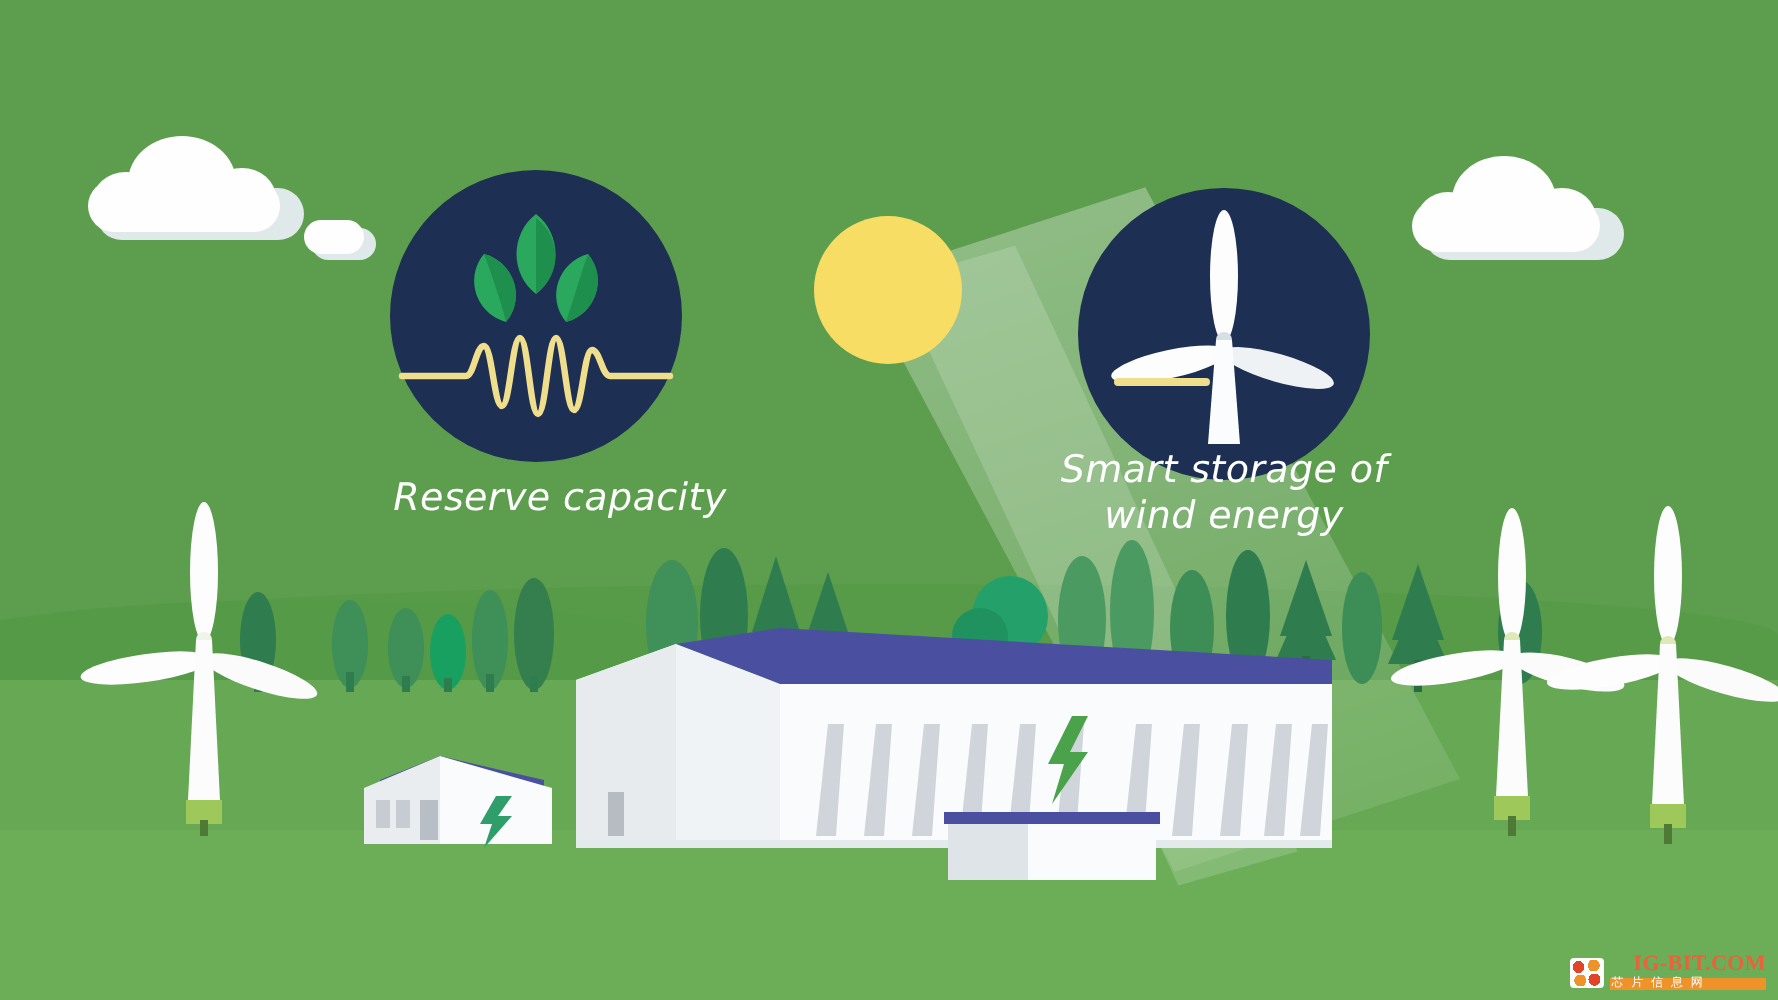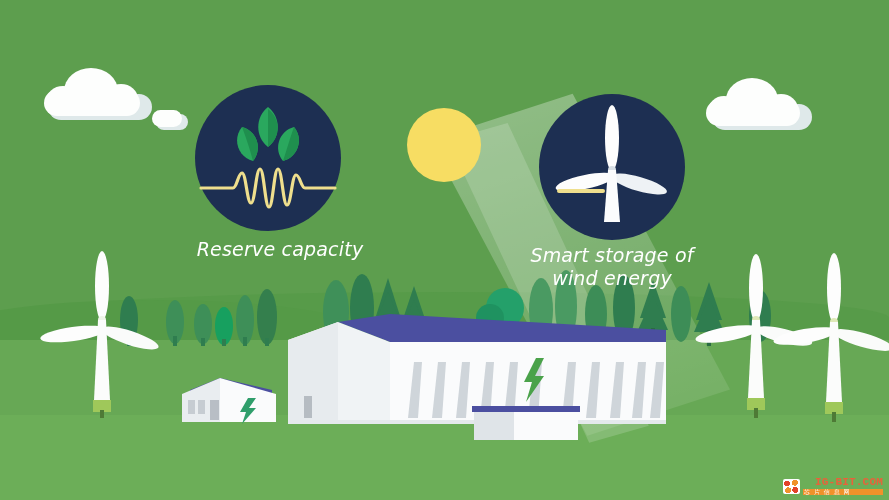--- a/index.html
+++ b/index.html
@@ -90,21 +90,21 @@
     width:17px;height:15px;border-radius:2px;
     background:
       radial-gradient(circle at 25% 30%, #e2442a 0 3px, transparent 3px),
       radial-gradient(circle at 70% 25%, #f0922a 0 3px, transparent 3px),
       radial-gradient(circle at 30% 75%, #f0922a 0 3px, transparent 3px),
       radial-gradient(circle at 72% 72%, #e2442a 0 3px, transparent 3px),
       #ffffff;
   }
   .wm-txt{display:flex;flex-direction:column;line-height:1;}
   .wm-main{
-    font-family:Liberation Mono, monospace;
+    font-family:Liberation Serif, serif;
     font-size:11px;font-weight:bold;color:#e8623a;letter-spacing:.2px;margin-left:12px;
   }
   .wm-sub{
     font-family:"DejaVu Sans",sans-serif;
     font-size:6px;color:#ffffff;background:#f0922a;
     letter-spacing:1px;padding:0 1px;margin-top:1px;
   }
 </style>
 </head>
 <body>
@@ -288,21 +288,21 @@
       <g>
         <ellipse cx="73" cy="44" rx="7" ry="33" fill="#fdfdfd"></ellipse>
         <ellipse cx="46" cy="88" rx="30" ry="7" fill="#fdfdfd" transform="rotate(-12 46 88)"></ellipse>
         <ellipse cx="100" cy="90" rx="29" ry="7" fill="#eef2f5" transform="rotate(16 100 90)"></ellipse>
         <circle cx="73" cy="76" r="4" fill="#d7dee4"></circle>
         <polygon points="69,76 77,76 81,128 65,128" fill="#fbfcfd"></polygon>
       </g>
       <rect x="18" y="95" width="48" height="4" rx="2" fill="#efdf8d"></rect>
     </svg>
   </div>
-  <div class="badge-label" style="left:512px;top:244px;width:200px;">Smart storage of
+  <div class="badge-label" style="left:512px;top:224px;width:200px;">Smart storage of
 wind energy</div>
 
   <div class="wm">
     <div class="wm-logo"></div>
     <div class="wm-txt">
       <span class="wm-main">IG-BIT.COM</span>
       <span class="wm-sub">芯 片 信 息 网</span>
     </div>
   </div>
 

